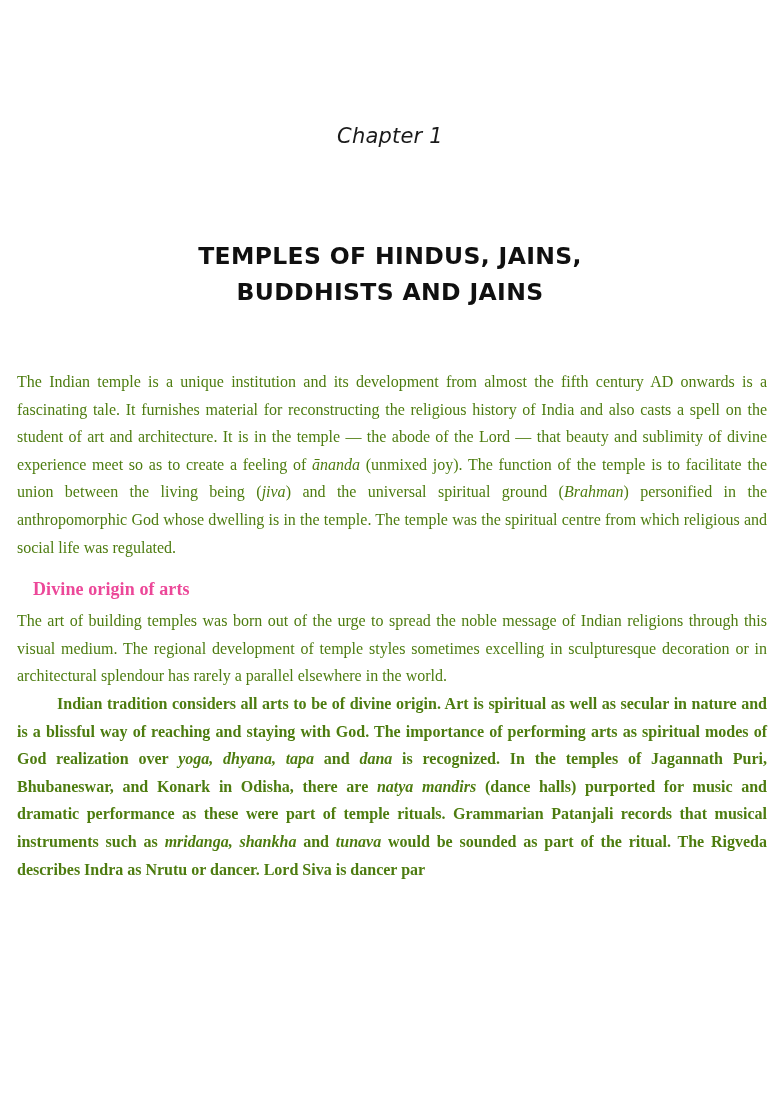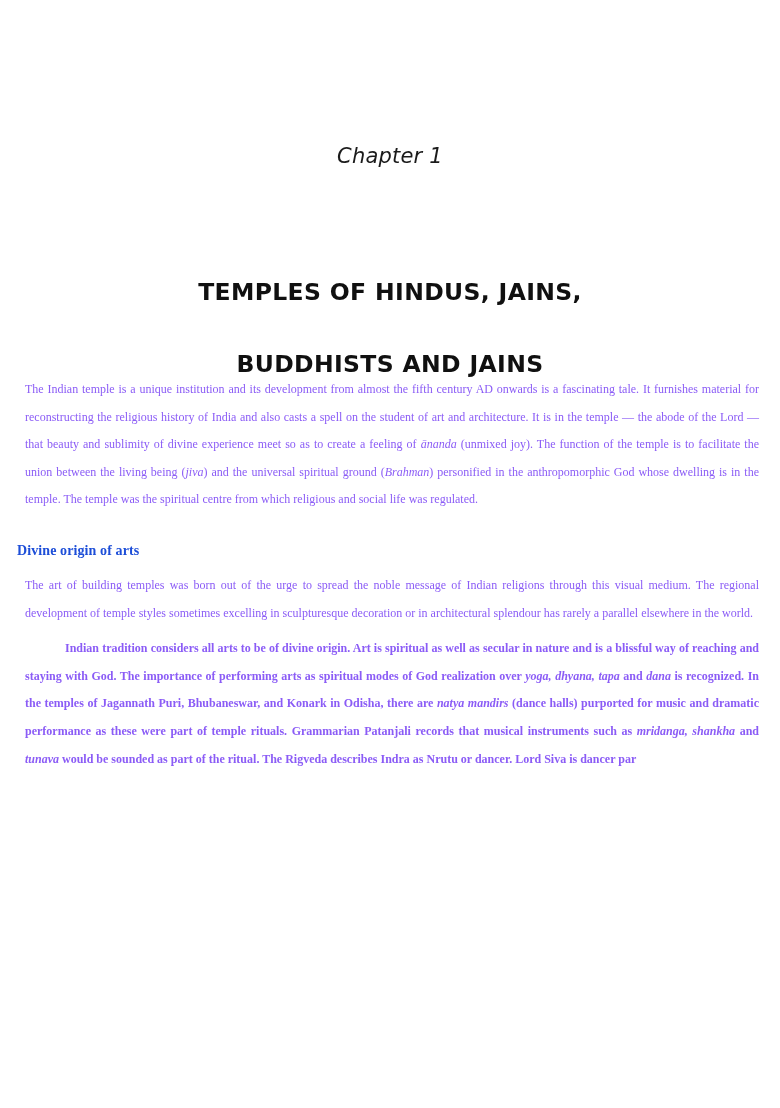--- a/index.html
+++ b/index.html
@@ -30,76 +30,74 @@
     top: 124px;
     left: 0;
     width: 780px;
     text-align: center;
     font-family: "DejaVu Sans", "Liberation Sans", sans-serif;
     font-style: italic;
     font-weight: 400;
     font-size: 21px;
     letter-spacing: 0.2px;
     color: #1b1b1b;
-    margin-top: 20px;
   }
 
   
   .chapter-title {
     position: absolute;
     top: 222px;
     left: 90px;
     width: 600px;
     text-align: center;
     font-family: "DejaVu Sans", "Liberation Sans", sans-serif;
     font-weight: 700;
     font-size: 23.5px;
     line-height: 36px;
     letter-spacing: 0.35px;
     color: #101010;
   }
   .chapter-title .title-line {
     display: block;
     white-space: nowrap;
-    margin-top: 36px;
   }
 
   
   .body-block {
     position: absolute;
     left: 17px;
     top: 368px;
     width: 750px;
   }
 
   p.para {
-    margin: 8px;
-    font-size: 12px;
+    margin: 0;
+    font-size: 16px;
     line-height: 27.6px;
     text-align: justify;
     text-justify: inter-word;
-    color: #8b5cf6;
+    color: #4d7c0f;
     hyphens: none;
   }
   p.para.indented {
     text-indent: 40px;
     font-weight: bold;
   }
 
   i, em { font-style: italic; }
 
   
   h2.section-heading {
-    margin: 12px 0 4px 0;
+    margin: 12px 0 4px 16px;
     font-family: "Liberation Serif", "DejaVu Serif", serif;
     font-weight: 700;
-    font-size: 14px;
+    font-size: 18px;
     line-height: 27px;
     letter-spacing: 0.1px;
-    color: #1d4ed8;
+    color: #ec4899;
   }
 
   
   .gap-after-para1 { height: 3px; }
   .gap-after-para2 { height: 0px; }
 </style>
 </head>
 <body>
 
 <div class="page">

